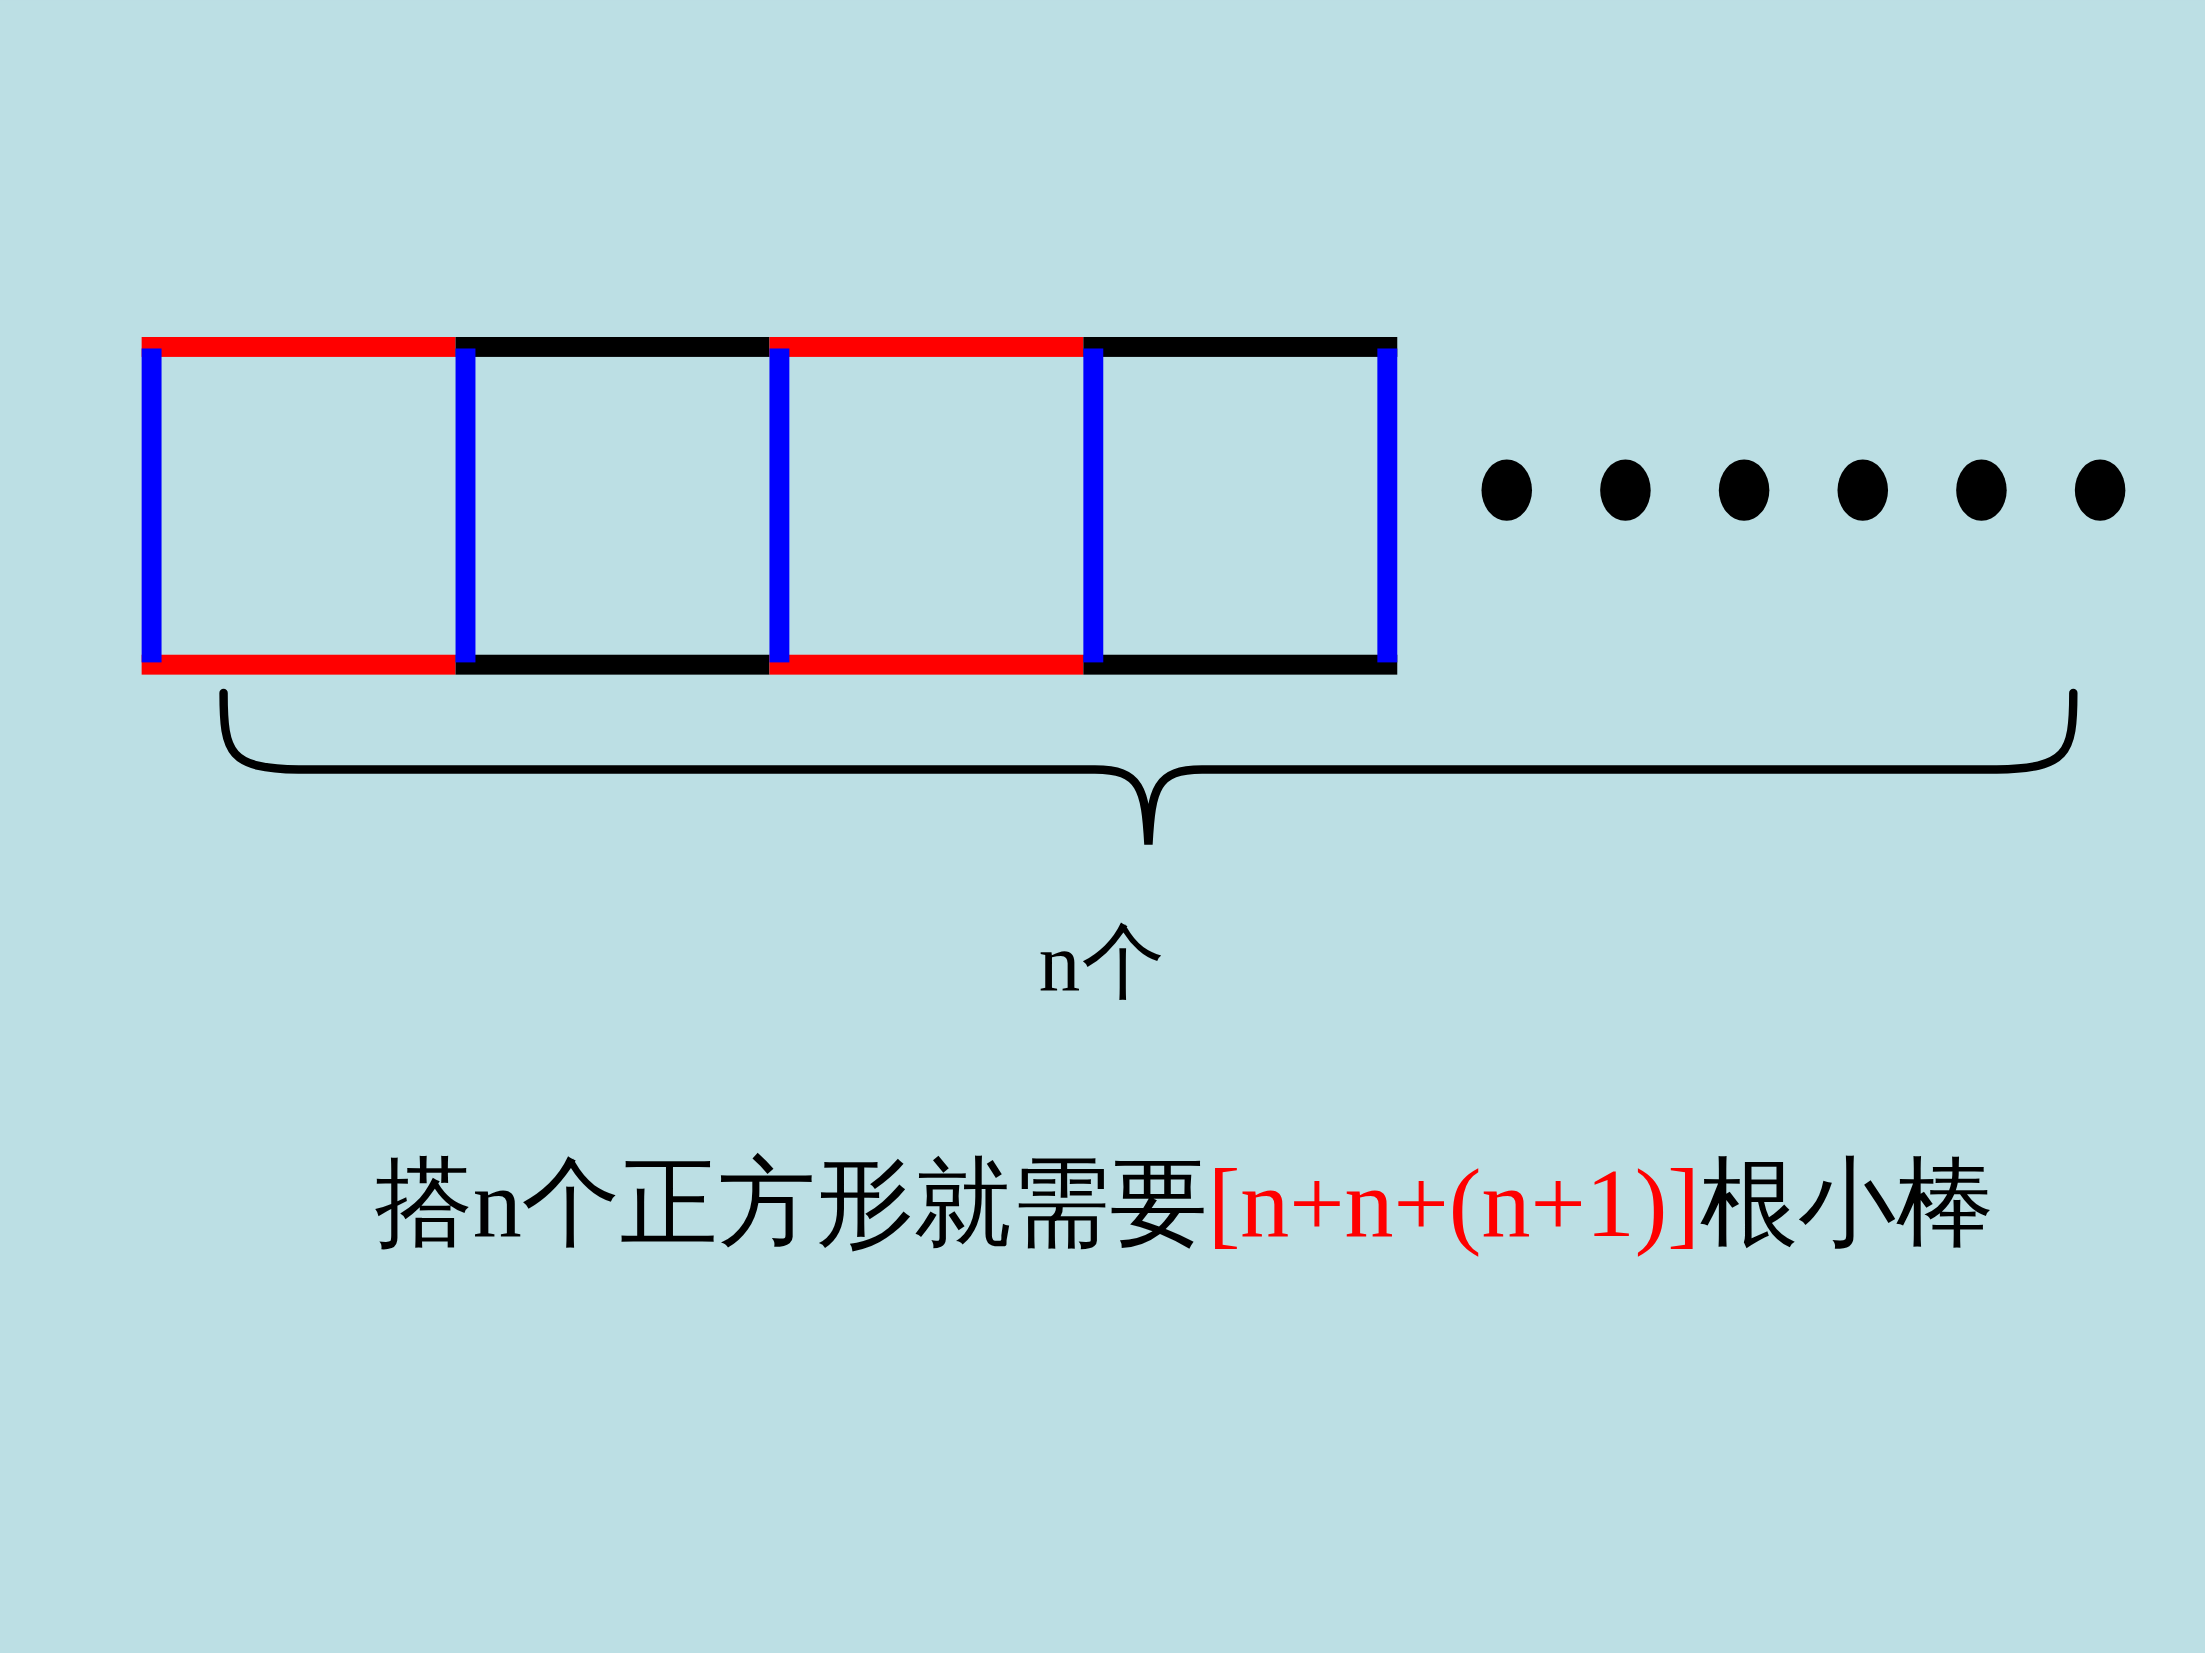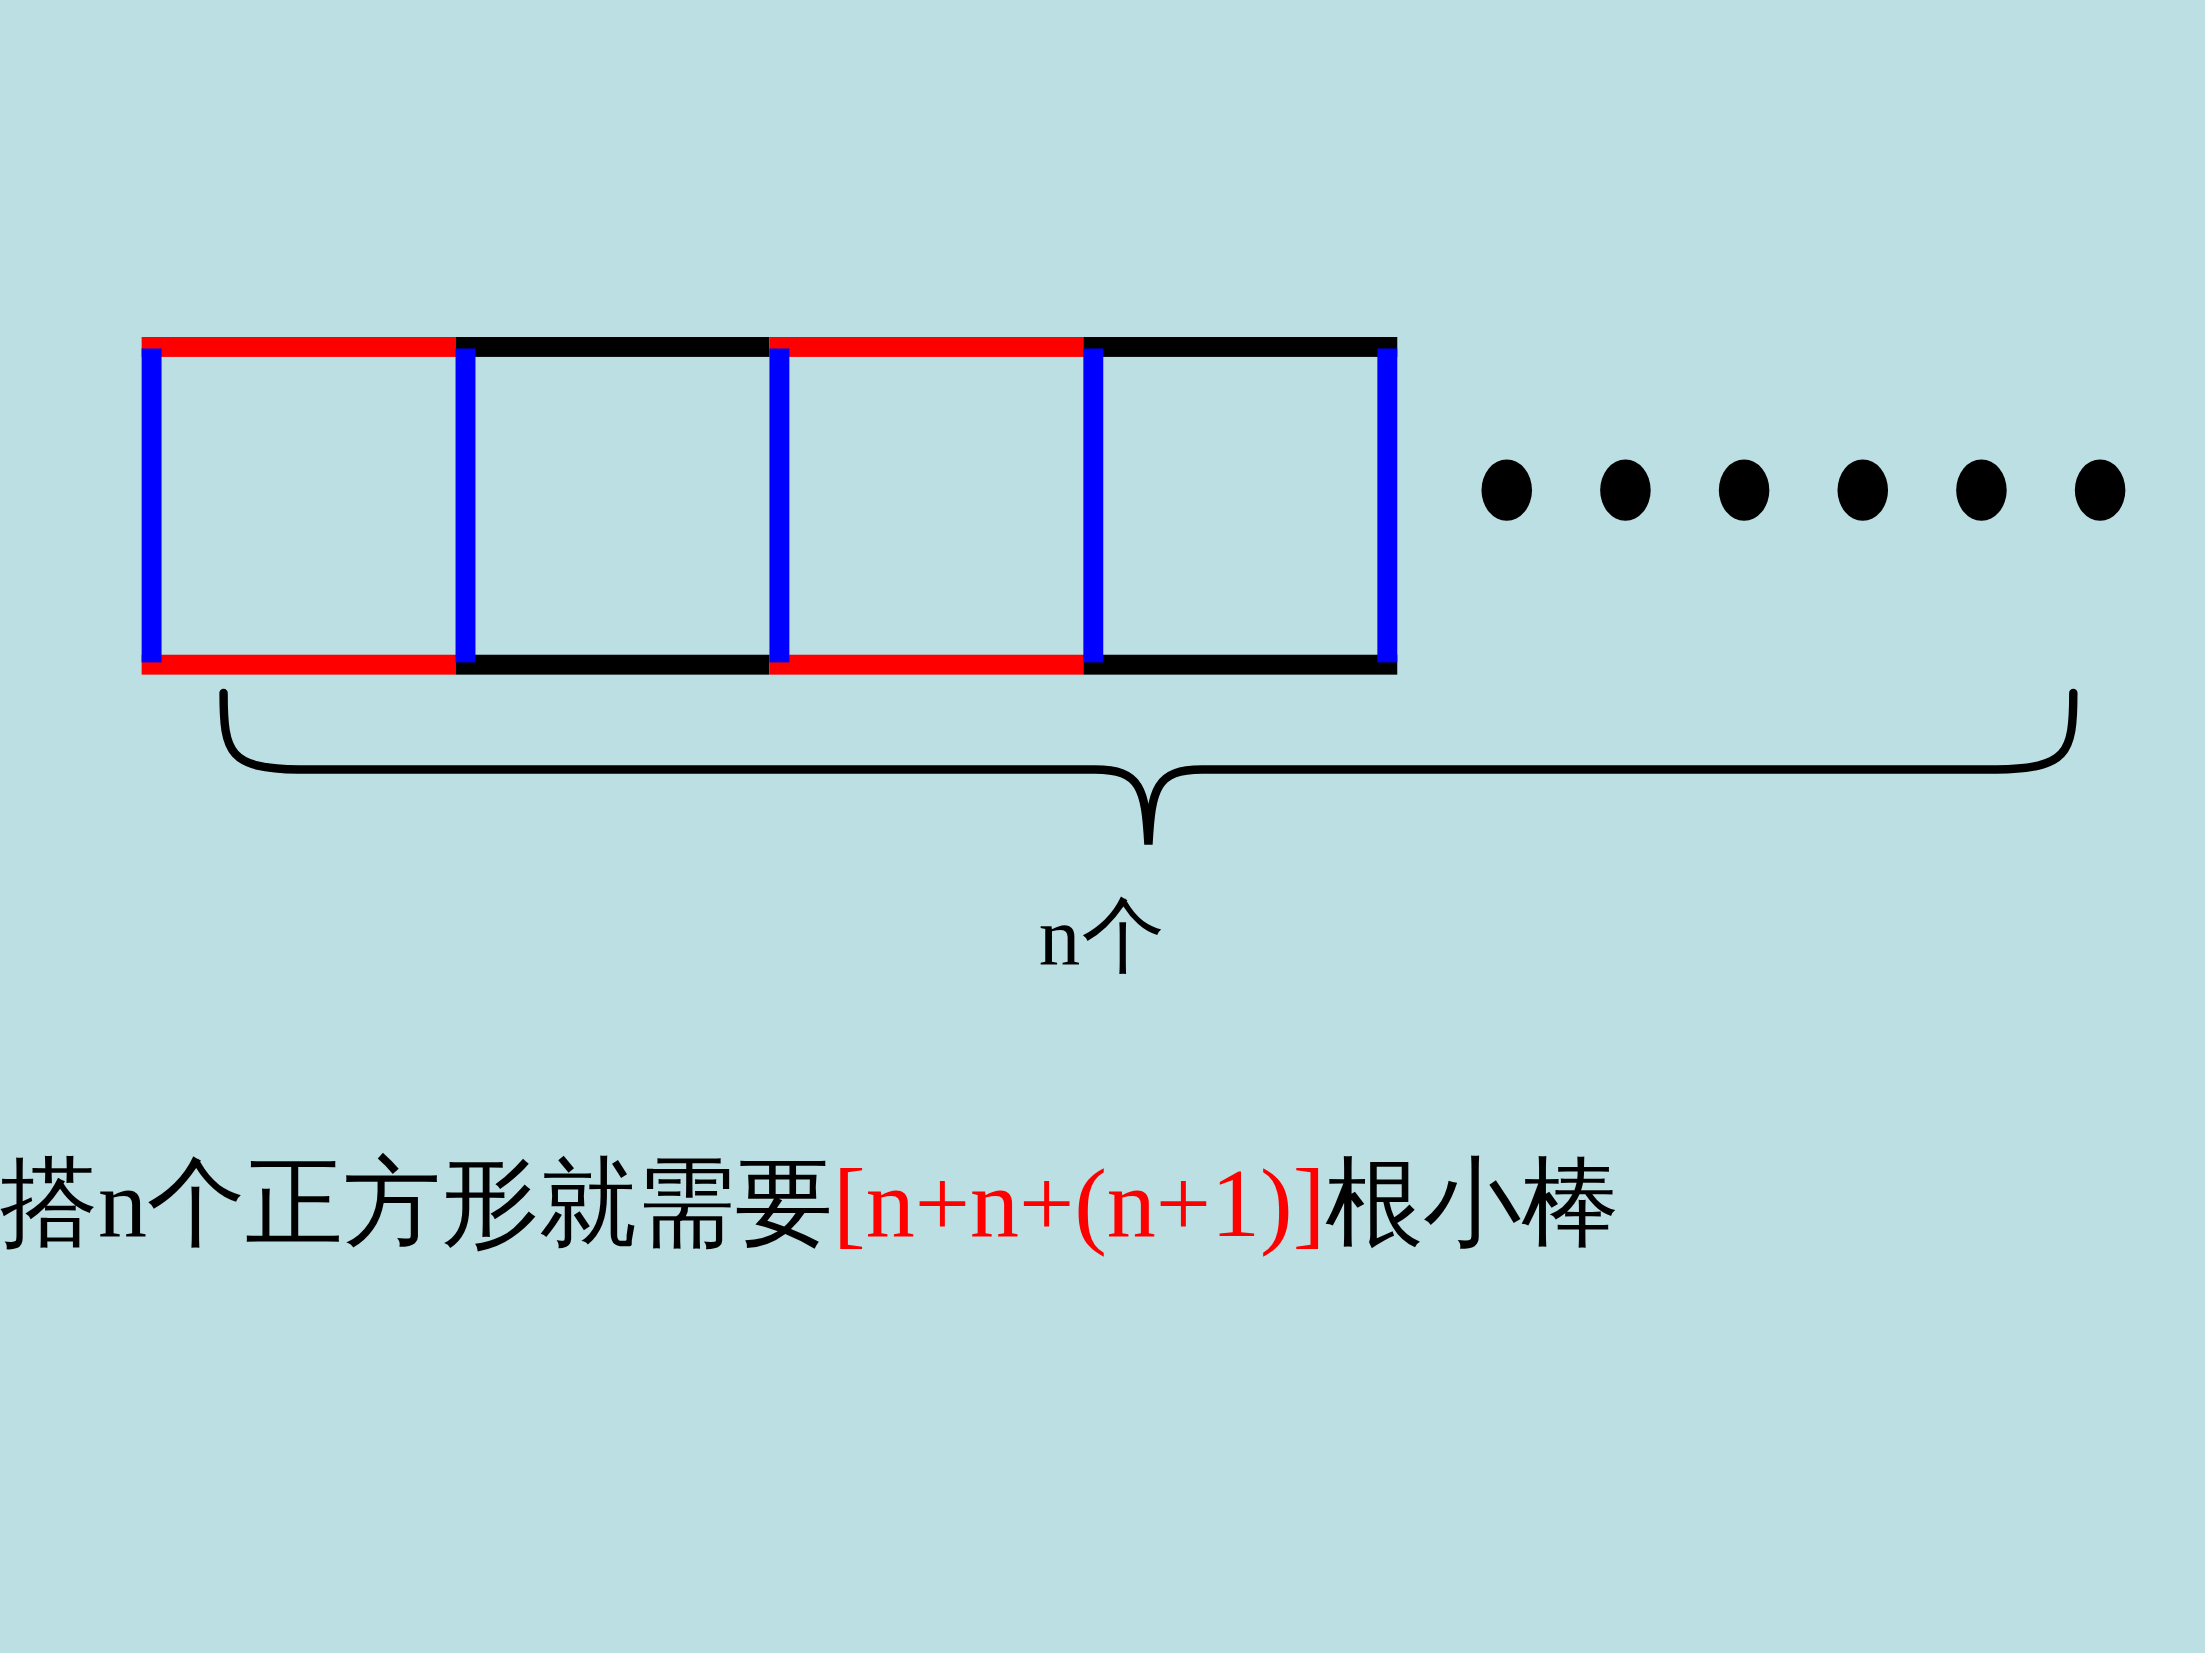--- a/index.html
+++ b/index.html
@@ -31,40 +31,40 @@
     position: absolute;
     left: 0;
     top: 0;
     width: 2205px;
     height: 1654px;
     pointer-events: none;
   }
   .n-label {
     position: absolute;
     left: 0;
-    top: 894px;
+    top: 920px;
     width: 2205px;
     text-align: center;
     font-size: 83px;
     line-height: 1.0;
     color: #000000;
     letter-spacing: 1.5px;
   }
   .n-label .lat {
     font-family: "Liberation Serif", "DejaVu Serif", serif;
   }
   .n-label .han {
     font-family: "DejaVu Serif", "Liberation Serif", serif;
   }
   .sentence {
     position: absolute;
     left: 0;
     top: 1150px;
     width: 1994px;
-    text-align: left;
+    text-align: right;
     font-size: 98px;
     line-height: 1.08;
     color: #000000;
     white-space: nowrap;
   }
   .sentence .han {
     font-family: "DejaVu Serif", "Liberation Serif", serif;
   }
   .sentence .lat {
     font-family: "Liberation Serif", "DejaVu Serif", serif;

